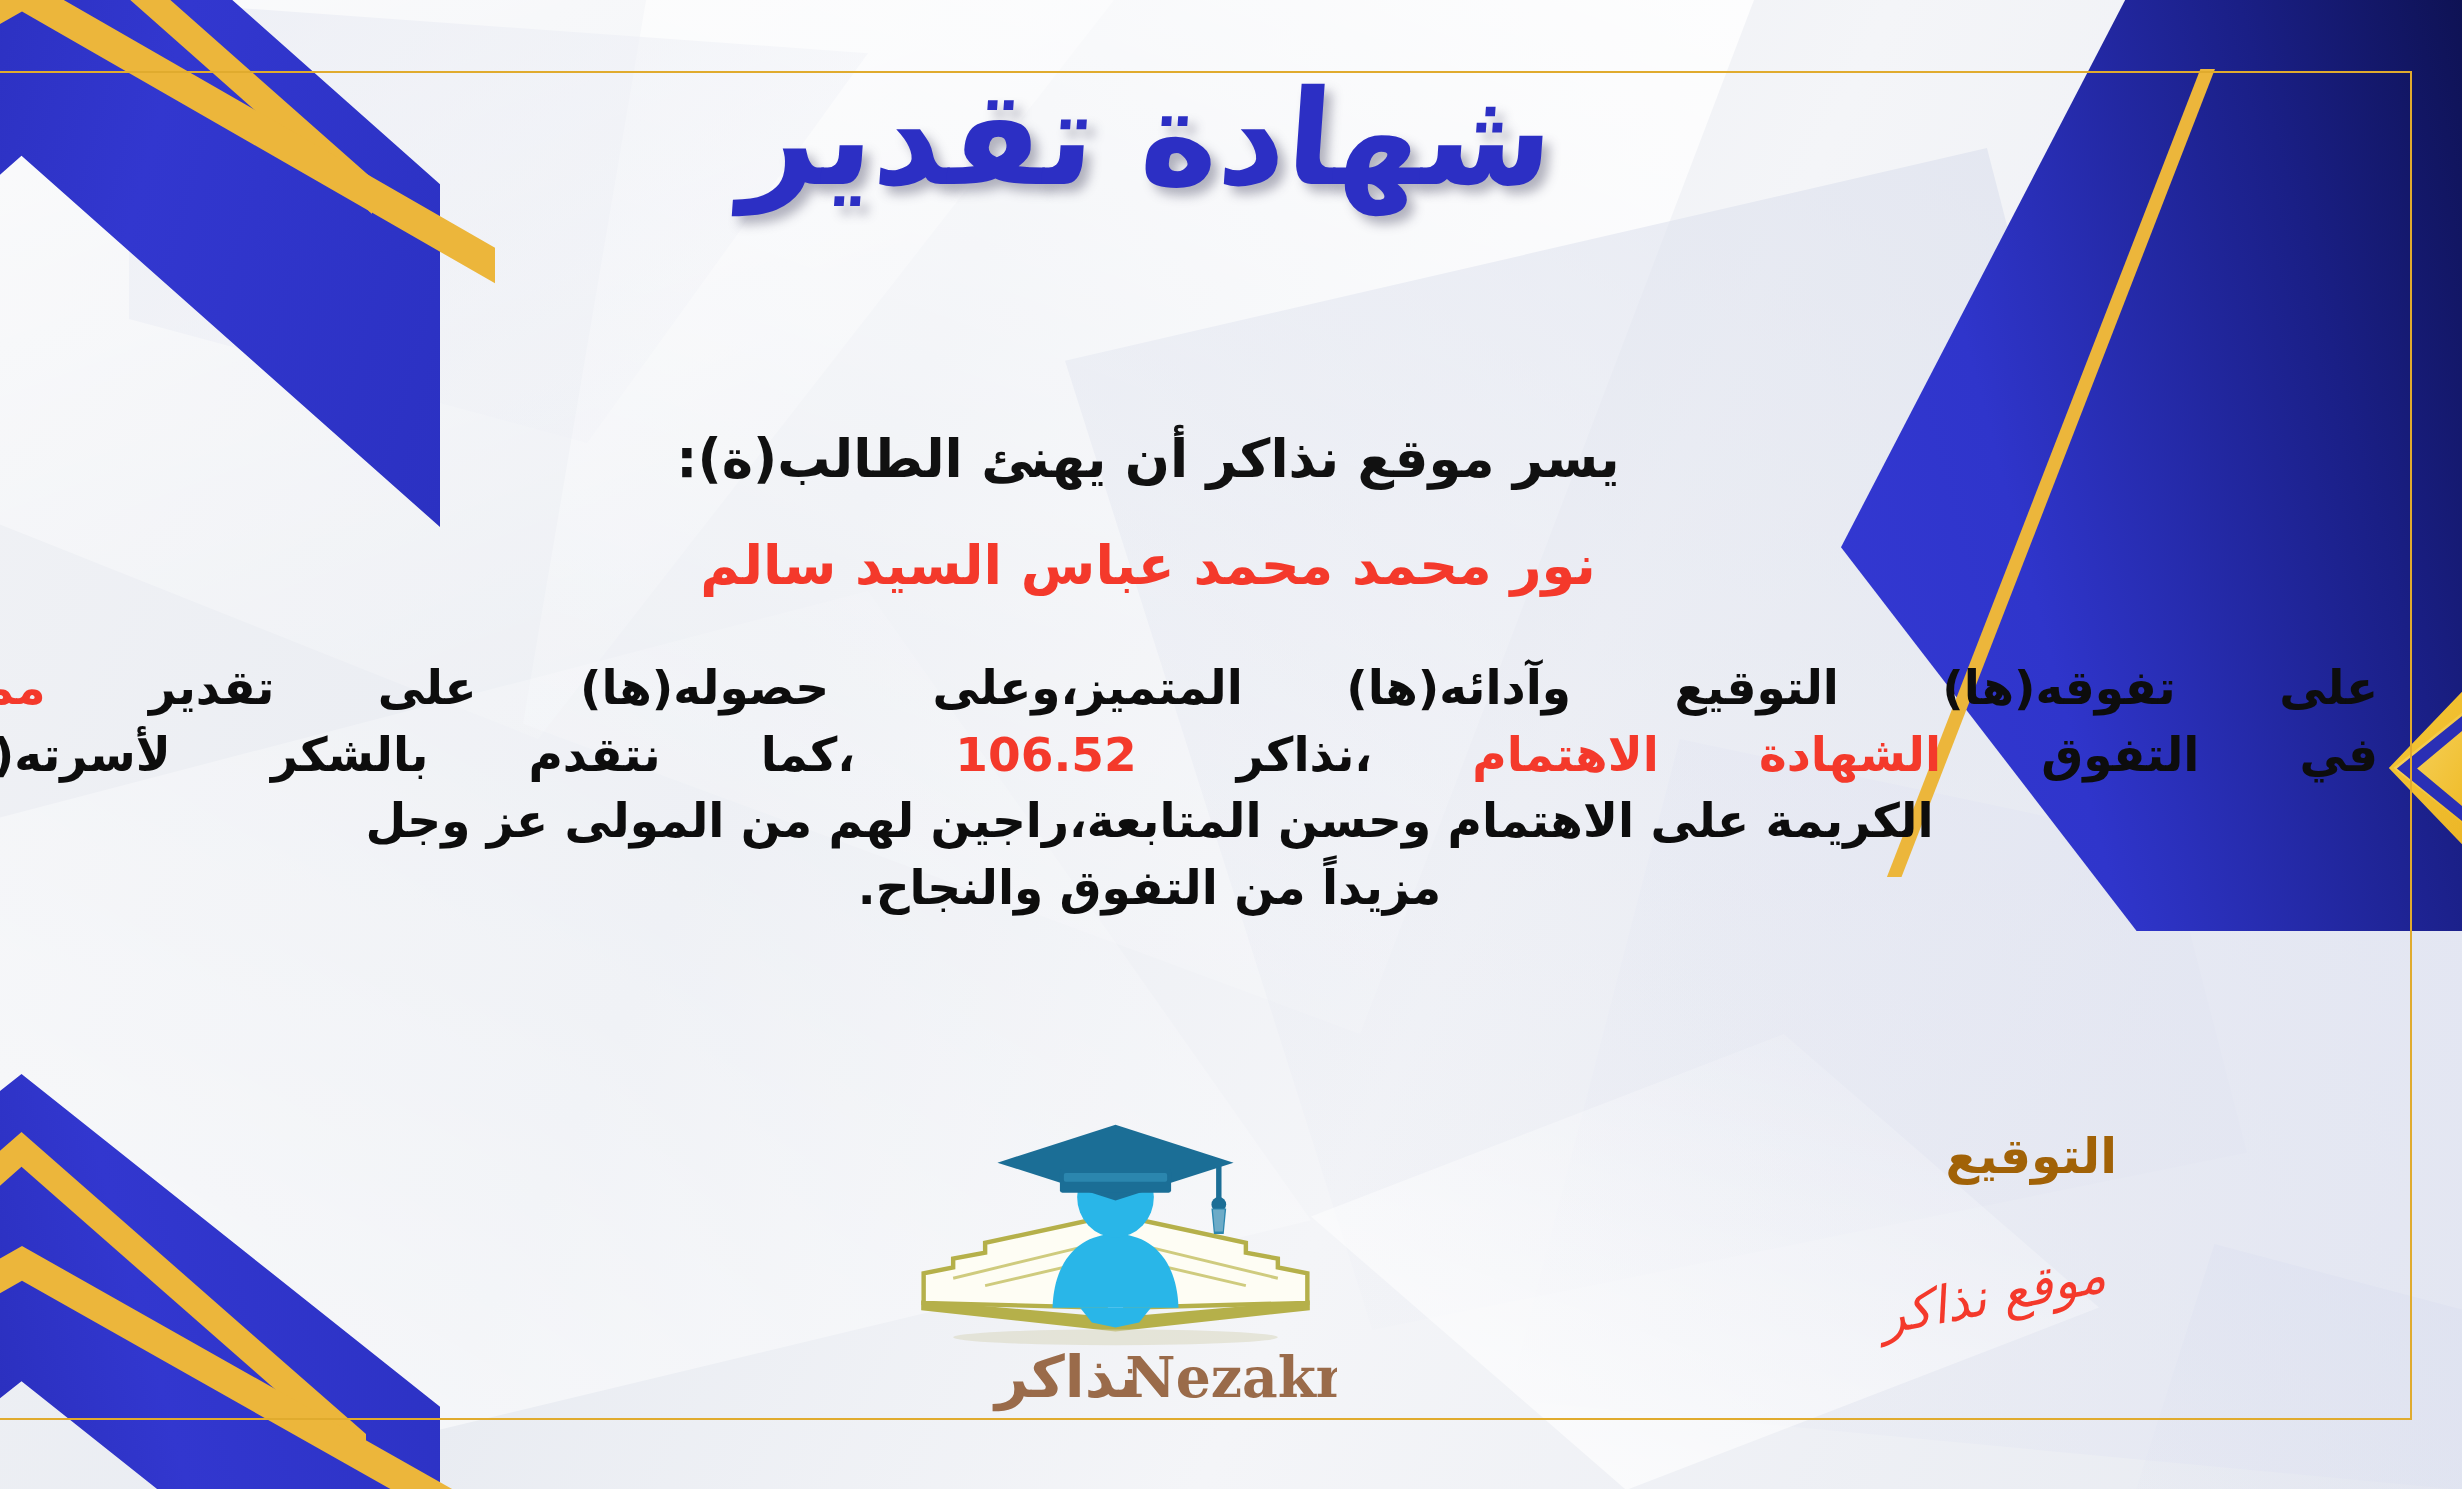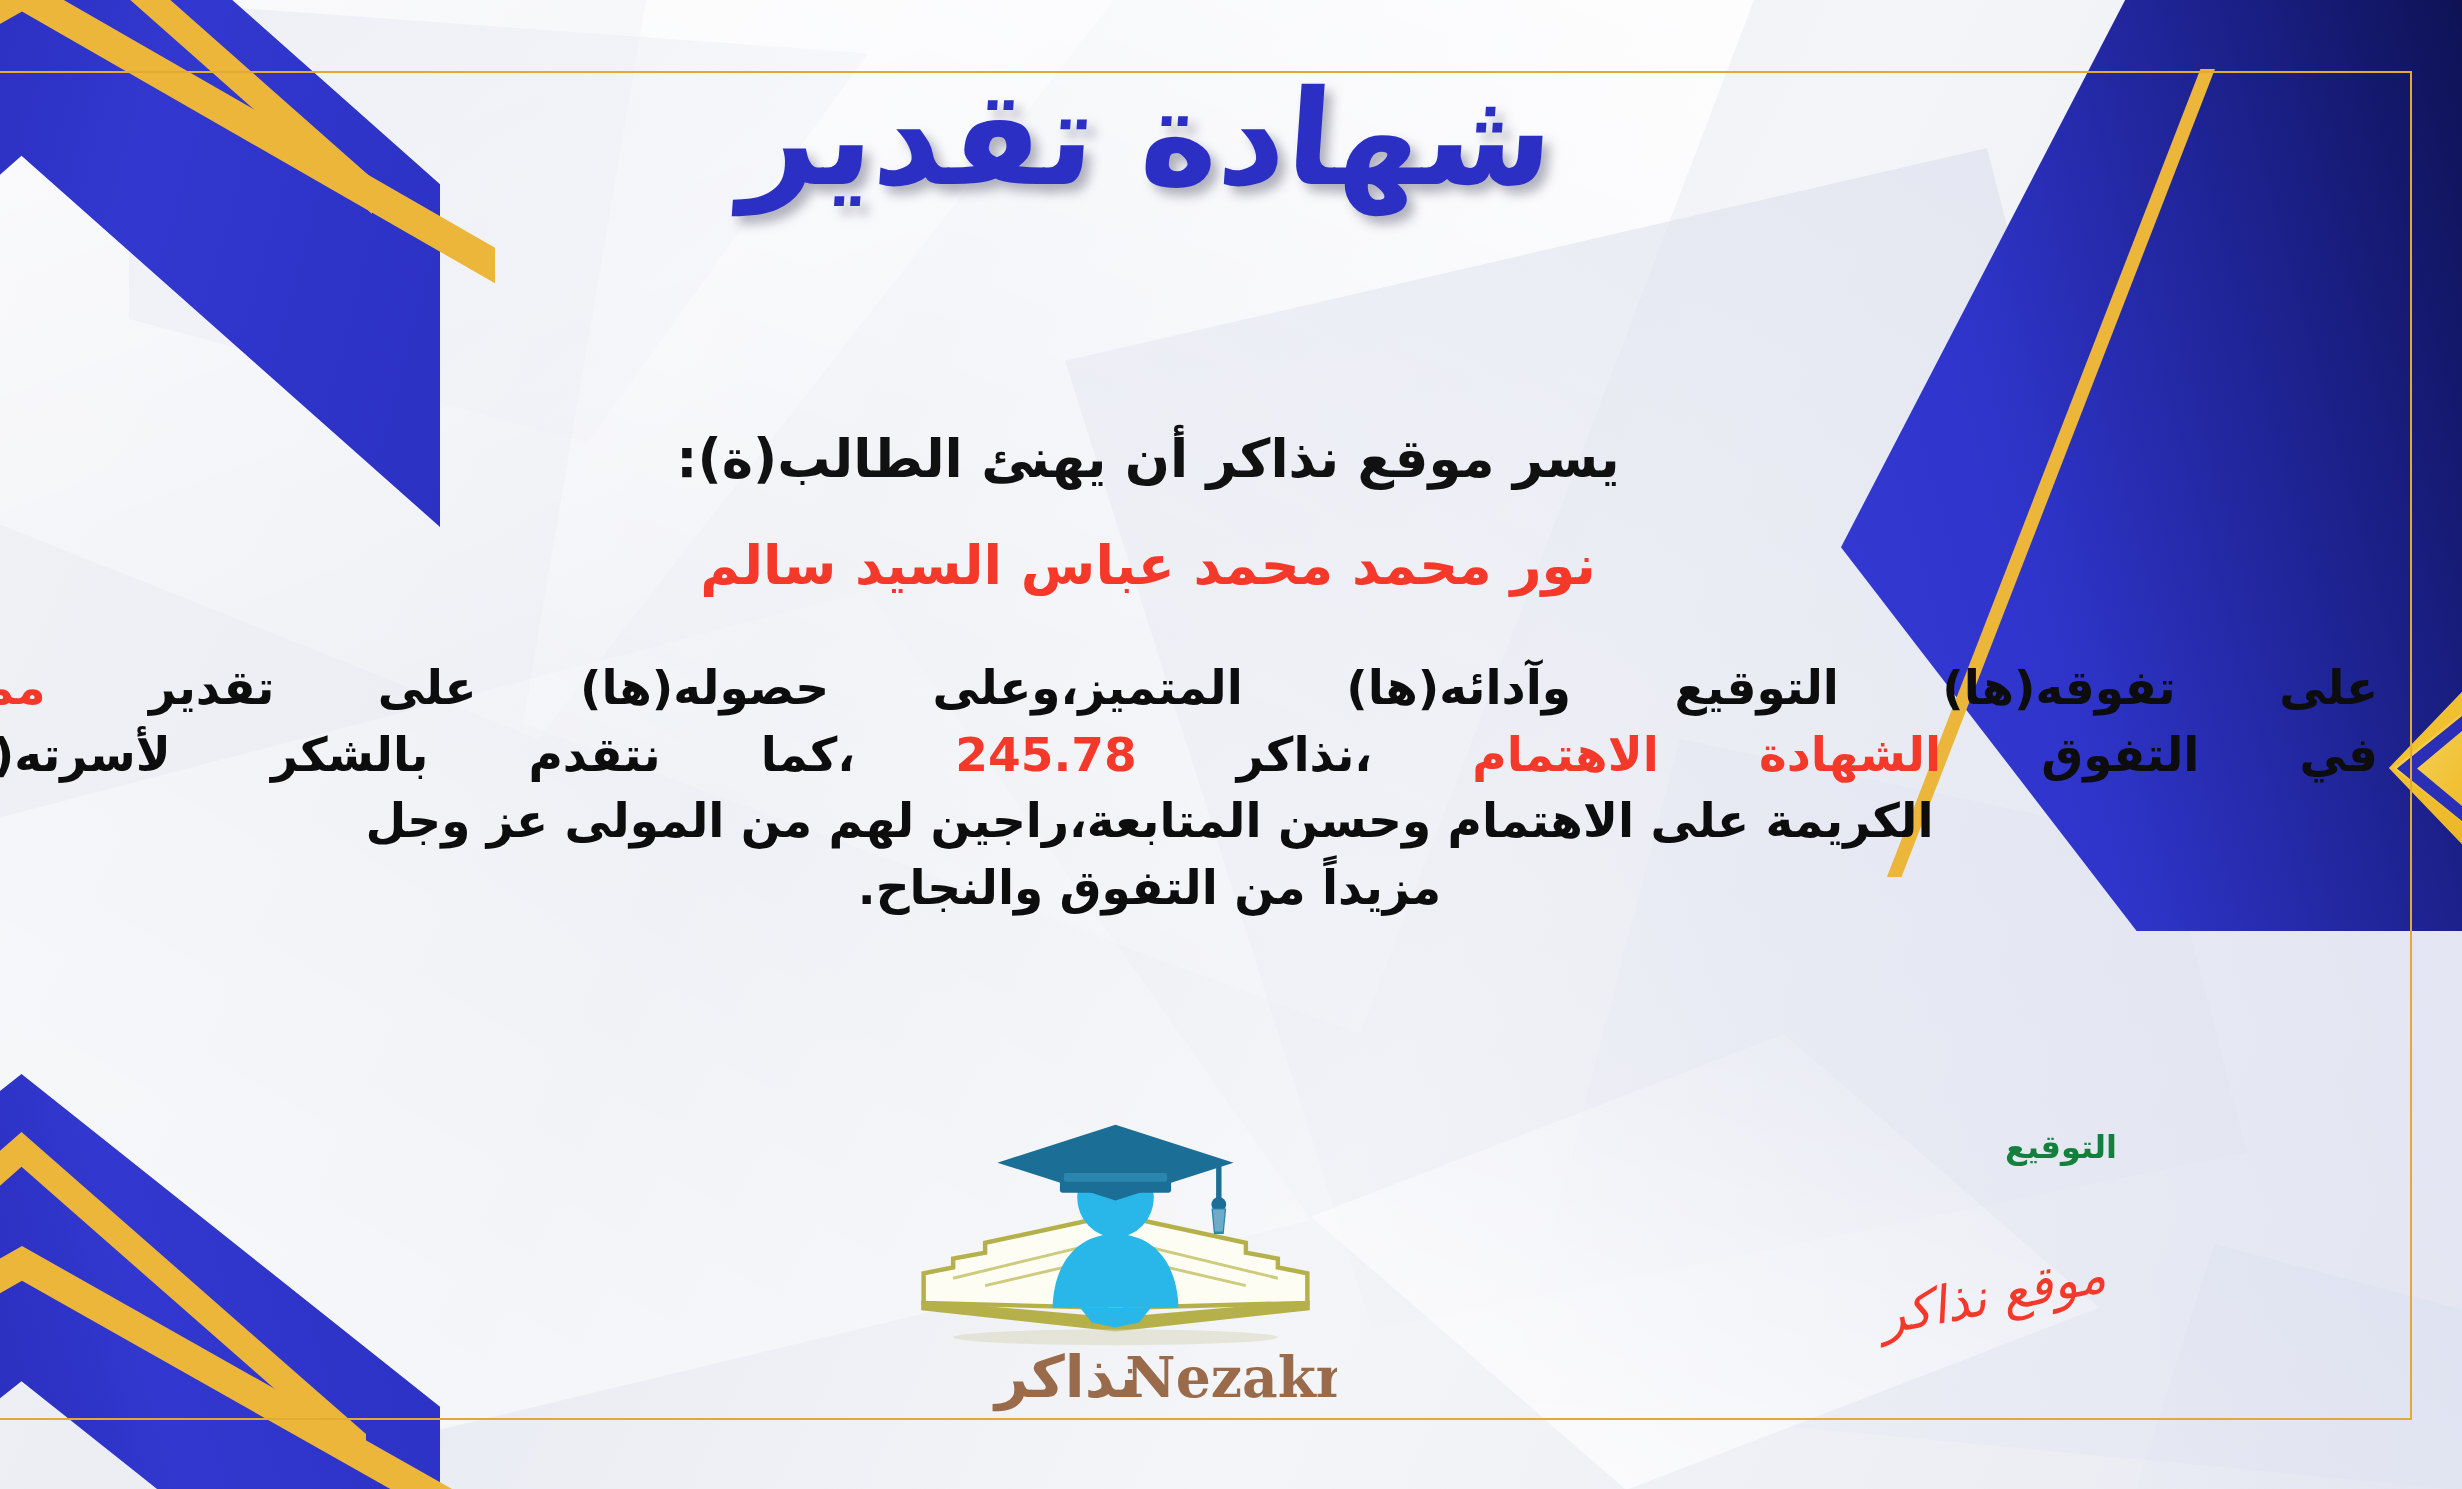--- a/index.html
+++ b/index.html
@@ -128,21 +128,21 @@
   }
   .line{white-space:nowrap;}
   .l1{text-align:justify;text-align-last:justify;}
   .l2{text-align:justify;text-align-last:justify;}
   .l3{text-align:center;}
   .l4{text-align:center;}
   .hl{color:#f4392b;}
 
   .sig-label{
     position:absolute;top:1128px;right:345px;
-    font-size:32px;font-weight:700;color:#15803d;
+    font-size:49px;font-weight:700;color:#a16207;
   }
   .sig-mark{
     position:absolute;top:1266px;right:355px;
     font-size:51px;color:#f4392b;
     font-family:"DejaVu Serif","Liberation Serif",serif;
     font-style:italic;
     transform:rotate(-11deg);
     white-space:nowrap;
   }
 
@@ -203,21 +203,21 @@
 
       <div class="line l1">
         <span>على تفوقه(ها) التوقيع وآدائه(ها) المتميز،وعلى حصوله(ها) على تقدير</span>
         <span class="hl">ممتاز</span>
       </div>
 
       <div class="line l2">
         <span>في التفوق</span>
         <span class="hl">الشهادة الاهتمام</span>
         <span>،نذاكر</span>
-        <span class="hl">245.78</span>
+        <span class="hl">106.52</span>
         <span>،كما نتقدم بالشكر لأسرته(ها)</span>
       </div>
 
       <div class="line l3">الكريمة على الاهتمام وحسن المتابعة،راجين لهم من المولى عز وجل</div>
 
       <div class="line l4">مزيداً من التفوق والنجاح.</div>
     </div>
 
     <div class="sig-label">التوقيع</div>
 

